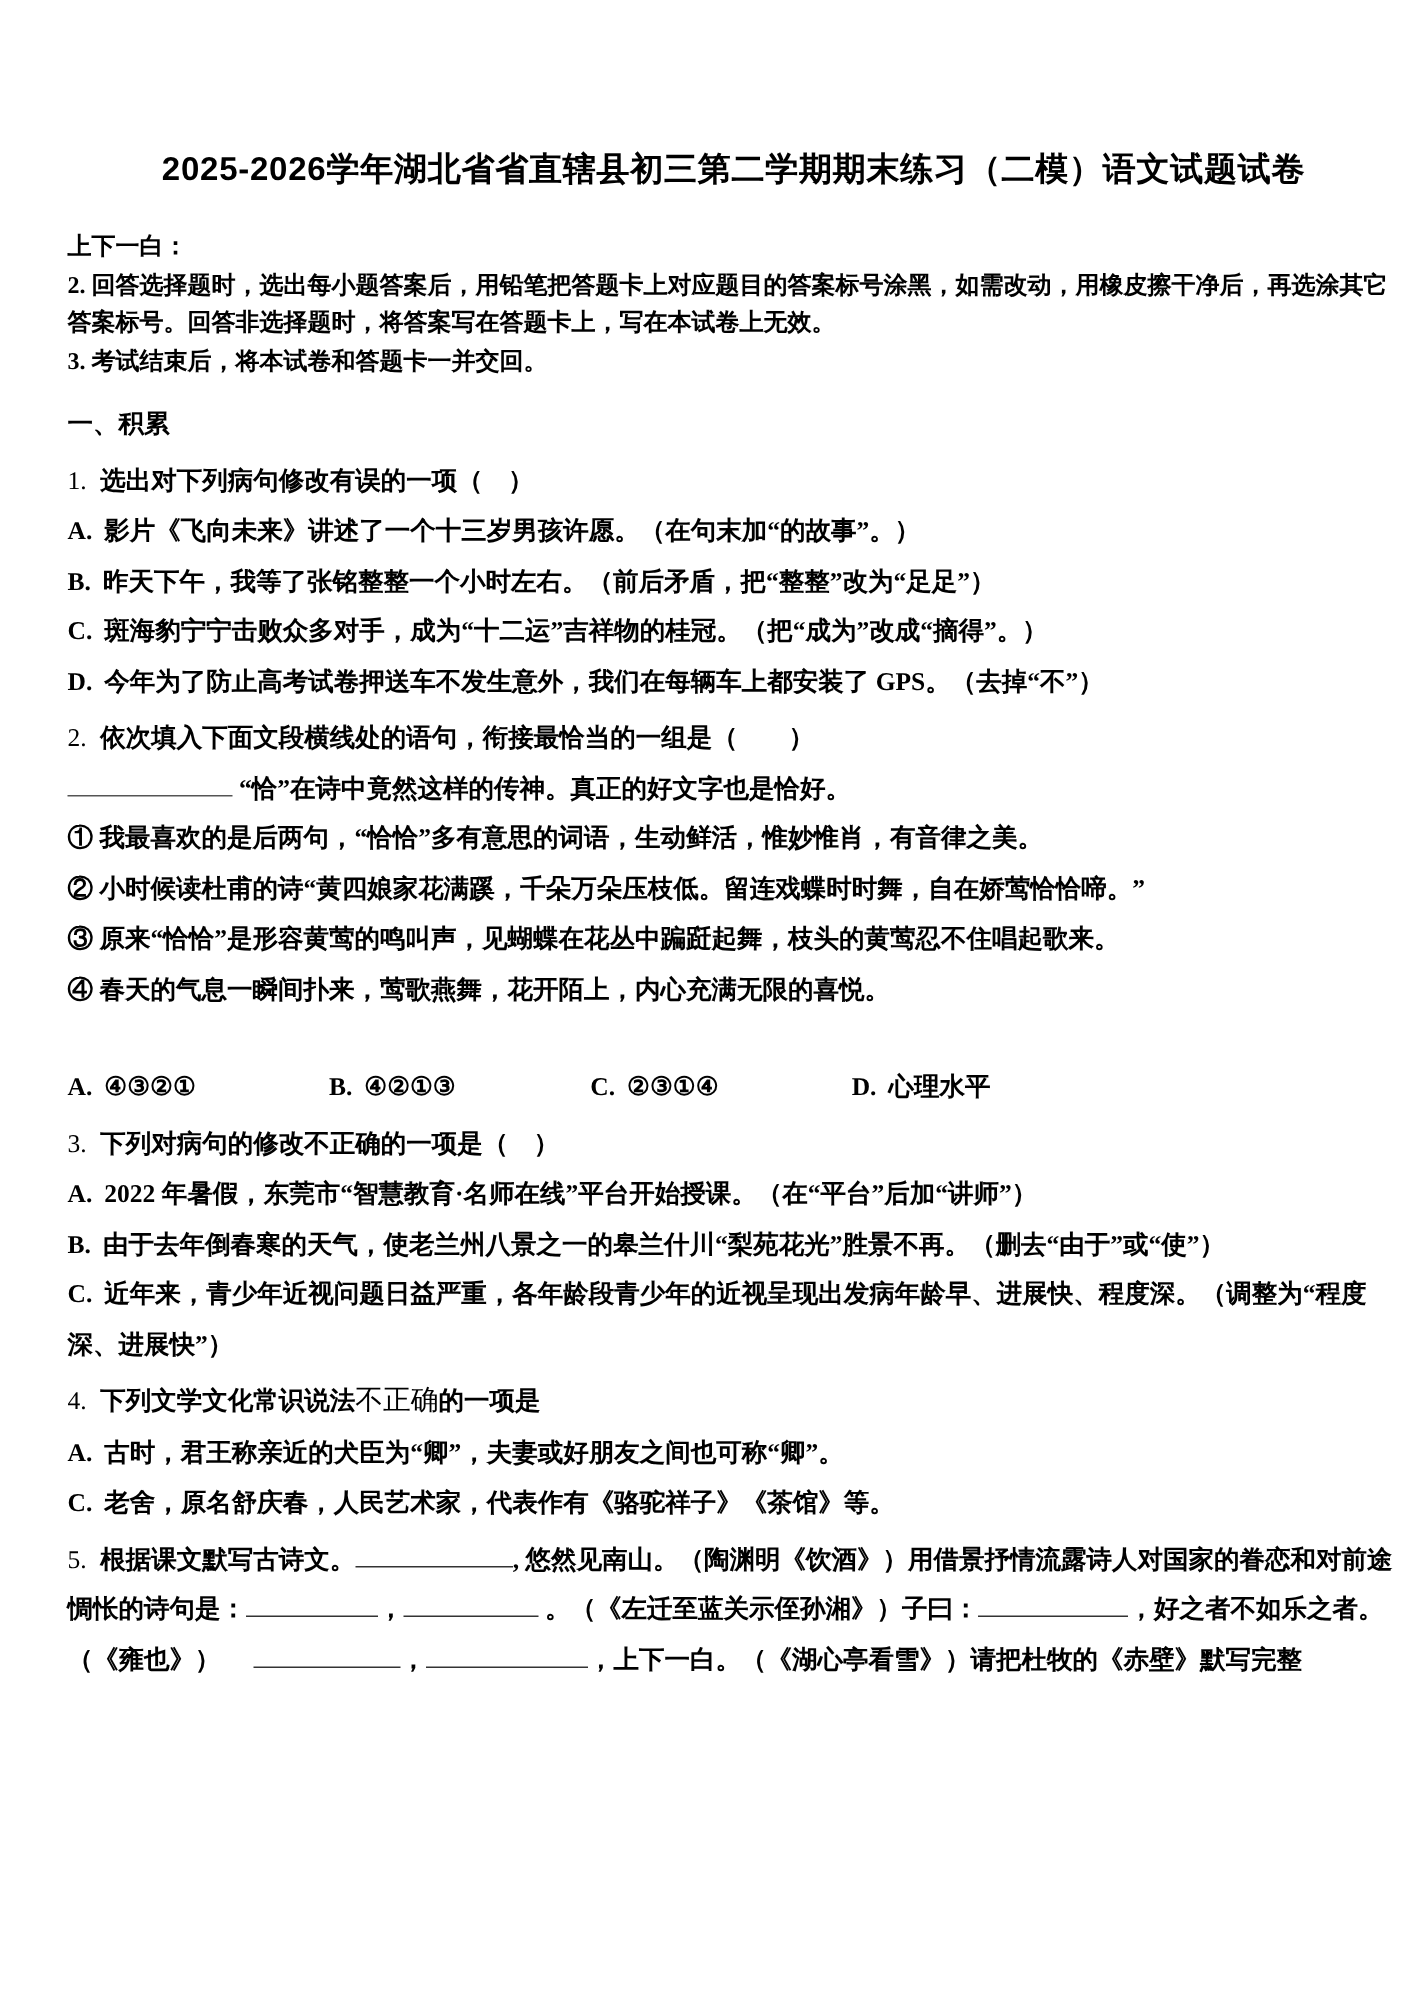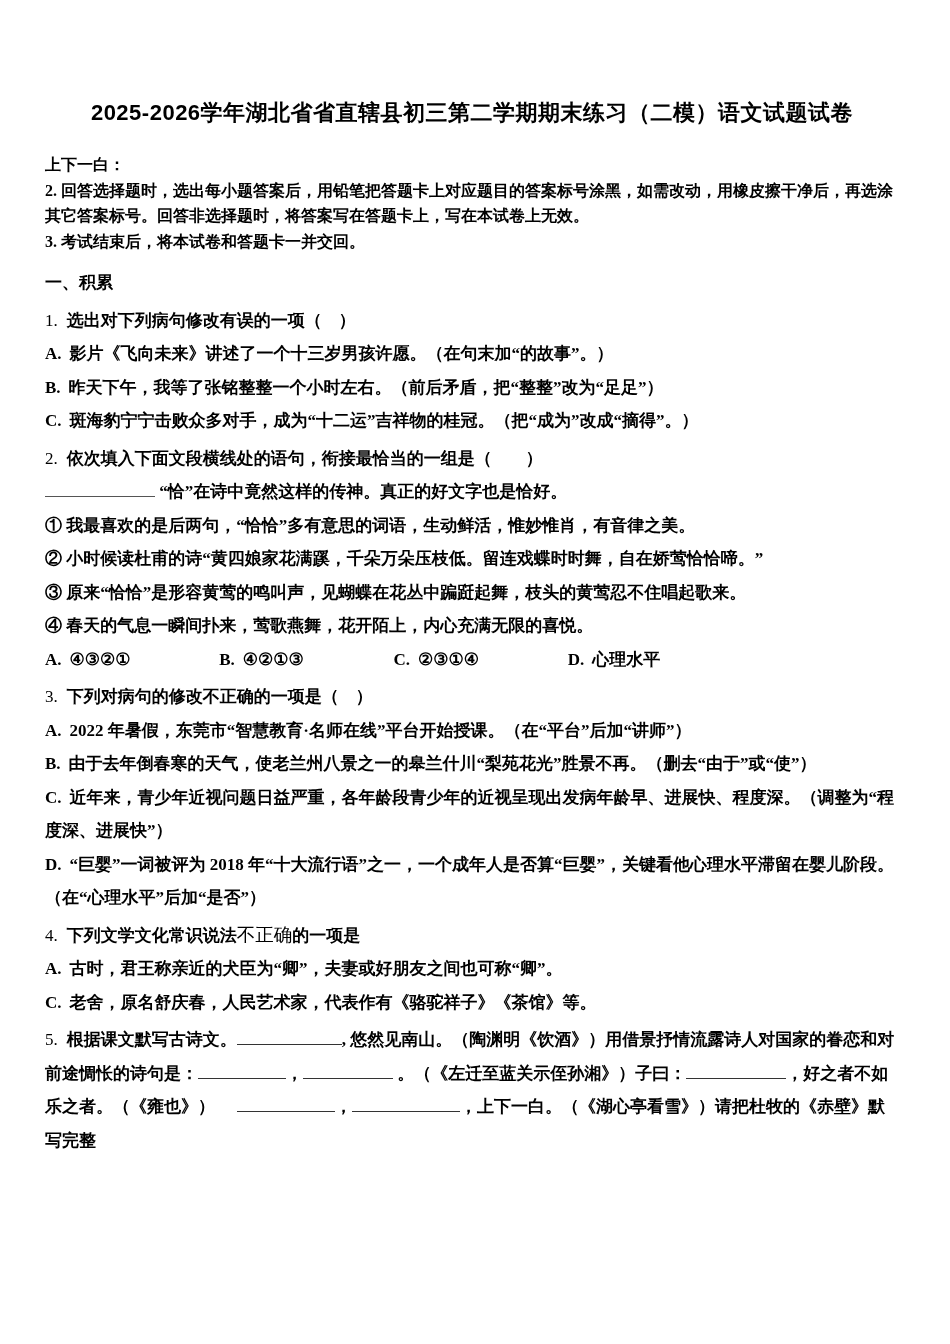--- a/index.html
+++ b/index.html
@@ -1,38 +1,38 @@
 <!DOCTYPE html>
 <html><head>
 <meta charset="utf-8">
 <style>
   html, body { margin: 0; padding: 0; background: #ffffff; }
   body {
     width: 950px; height: 1344px; overflow: hidden;
     color: #000;
     font-family: "Liberation Serif", "DejaVu Serif", serif;
   }
-  .page { padding: 98px 51px 0 45px; box-sizing: border-box; }
+  .page { padding: 98px 17px 0 45px; box-sizing: border-box; }
   .title {
     margin: 0 0 24px 0;
     text-align: center;
     font-size: 22px; line-height: 30px; font-weight: 700;
     font-family: "Liberation Sans", "DejaVu Sans", sans-serif;
     letter-spacing: 0.5px;
   }
   .notices p { margin: 0; font-size: 16px; line-height: 25.5px; font-weight: 700; }
   .body p   { margin: 0; font-size: 17px; line-height: 33.5px; font-weight: 700; }
   .sec-head { margin-top: 12px !important; }
   .q-head   { margin-top: 4px !important; }
   .qnum {
     font-weight: 400; margin-right: 9px;
     font-family: "Liberation Serif", "DejaVu Serif", serif;
   }
   .opt-label { margin-right: 8px; }
-  .choices .choice { display: inline-block; width: 170px; }
+  .choices .choice { display: inline-block; width: 170px; margin-top: 32px; }
   .choices .choice:last-child { width: auto; }
   .blank {
     display: inline-block; height: 2px;
     border-bottom: 1.5px solid #555;
     vertical-align: baseline;
   }
   .blank-dark { border-bottom-color: #333; }
   .spacer { display: inline-block; width: 22px; }
   .emph { font-weight: 400; font-size: 18.5px; text-align: right; }
 </style>
@@ -50,39 +50,39 @@
   </div>
 
   <div class="body">
 
     <p class="sec-head">一、积累</p>
 
     <p class="q-head"><span class="qnum">1.</span><span>选出对下列病句修改有误的一项（　）</span></p>
     <p><span class="opt-label">A.</span><span>影片《飞向未来》讲述了一个十三岁男孩许愿。（在句末加“的故事”。）</span></p>
     <p><span class="opt-label">B.</span><span>昨天下午，我等了张铭整整一个小时左右。（前后矛盾，把“整整”改为“足足”）</span></p>
     <p><span class="opt-label">C.</span><span>斑海豹宁宁击败众多对手，成为“十二运”吉祥物的桂冠。（把“成为”改成“摘得”。）</span></p>
+    <p><span class="opt-label">D.</span><span>今年为了防止高考试卷押送车不发生意外，我们在每辆车上都安装了 GPS。（去掉“不”）</span></p>
 
     <p class="q-head"><span class="qnum">2.</span><span>依次填入下面文段横线处的语句，衔接最恰当的一组是（　　）</span></p>
     <p><span class="blank" style="width:110px"></span> <span>“恰”在诗中竟然这样的传神。真正的好文字也是恰好。</span></p>
     <p>① 我最喜欢的是后两句，“恰恰”多有意思的词语，生动鲜活，惟妙惟肖，有音律之美。</p>
     <p>② 小时候读杜甫的诗“黄四娘家花满蹊，千朵万朵压枝低。留连戏蝶时时舞，自在娇莺恰恰啼。”</p>
     <p>③ 原来“恰恰”是形容黄莺的鸣叫声，见蝴蝶在花丛中蹁跹起舞，枝头的黄莺忍不住唱起歌来。</p>
     <p>④ 春天的气息一瞬间扑来，莺歌燕舞，花开陌上，内心充满无限的喜悦。</p>
     <p class="choices">
       <span class="choice"><span class="opt-label">A.</span><span>④③②①</span></span>
       <span class="choice"><span class="opt-label">B.</span><span>④②①③</span></span>
       <span class="choice"><span class="opt-label">C.</span><span>②③①④</span></span>
       <span class="choice"><span class="opt-label">D.</span><span>心理水平</span></span>
     </p>
 
     <p class="q-head"><span class="qnum">3.</span><span>下列对病句的修改不正确的一项是（　）</span></p>
     <p><span class="opt-label">A.</span><span>2022 年暑假，东莞市“智慧教育·名师在线”平台开始授课。（在“平台”后加“讲师”）</span></p>
     <p><span class="opt-label">B.</span><span>由于去年倒春寒的天气，使老兰州八景之一的皋兰什川“梨苑花光”胜景不再。（删去“由于”或“使”）</span></p>
     <p><span class="opt-label">C.</span><span>近年来，青少年近视问题日益严重，各年龄段青少年的近视呈现出发病年龄早、进展快、程度深。（调整为“程度深、进展快”）</span></p>
-    <p><span class="opt-label">D.</span><span>“巨婴”一词被评为 2018 年“十大流行语”之一，一个成年人是否算“巨婴”，关键看他心理水平滞留在婴儿阶段。（在“心理水平”后加“是否”）</span></p>
 
     <p class="q-head"><span class="qnum">4.</span><span>下列文学文化常识说法</span><span class="emph">不正确</span><span>的一项是</span></p>
     <p><span class="opt-label">A.</span><span>古时，君王称亲近的犬臣为“卿”，夫妻或好朋友之间也可称“卿”。</span></p>
     <p><span class="opt-label">C.</span><span>老舍，原名舒庆春，人民艺术家，代表作有《骆驼祥子》《茶馆》等。</span></p>
 
     <p class="q-head"><span class="qnum">5.</span><span>根据课文默写古诗文。</span><span class="blank blank-dark" style="width:105px"></span><span>, 悠然见南山。（陶渊明《饮酒》）用借景抒情流露诗人对国家的眷恋和对前途惆怅的诗句是：</span><span class="blank blank-dark" style="width:88px"></span><span>，</span><span class="blank blank-dark" style="width:90px"></span><span> 。（《左迁至蓝关示侄孙湘》）子曰：</span><span class="blank blank-dark" style="width:100px"></span><span>，好之者不如乐之者。（《雍也》）</span><span class="spacer"></span><span class="blank blank-dark" style="width:98px"></span><span>，</span><span class="blank blank-dark" style="width:108px"></span><span>，上下一白。（《湖心亭看雪》）请把杜牧的《赤壁》默写完整</span></p>
 
   </div>
 </div>
 

